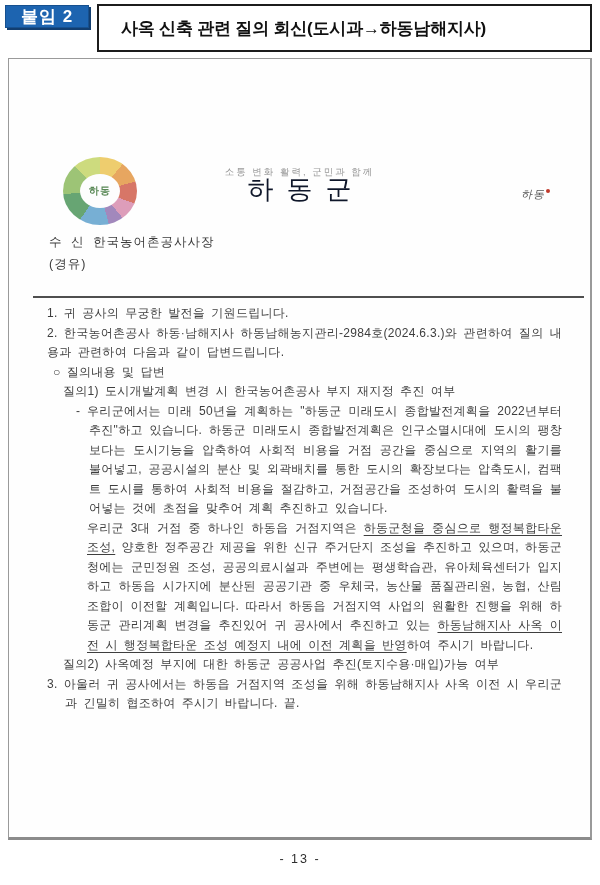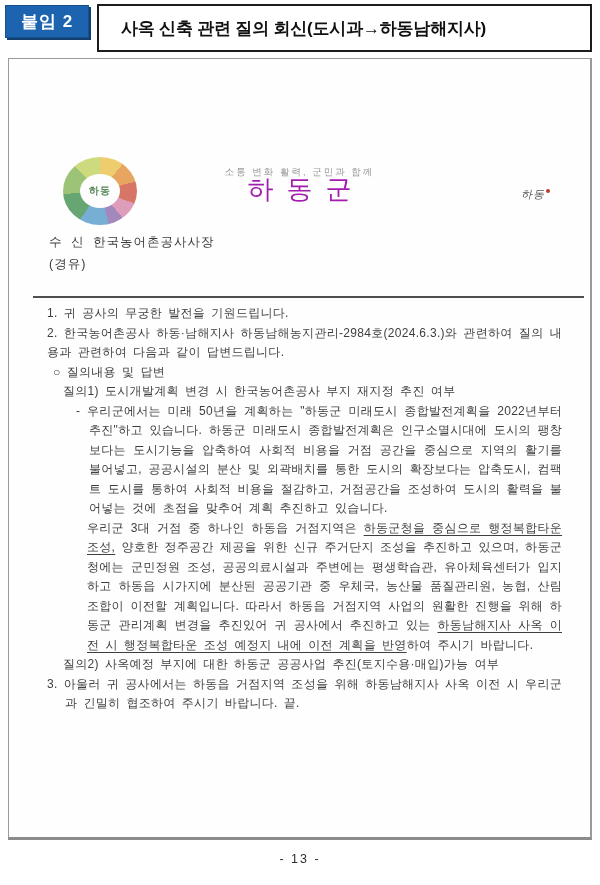--- a/index.html
+++ b/index.html
@@ -8,21 +8,21 @@
     position:relative;
     background:#ffffff;
     font-family:"Liberation Sans","DejaVu Sans",sans-serif;
     color:#3e3e3e;
     overflow:hidden;
   }
 
   
   .hdr-badge {
     position:absolute; left:5px; top:5px;
-    width:84px; height:33px;
+    width:84px; height:23px;
     background:#1d64b0;
     border:1px solid #16508f;
     box-shadow:2px 2px 0 #123e70;
     display:flex; align-items:center; justify-content:center;
     color:#ffffff; font-weight:bold; font-size:17px; letter-spacing:1px;
   }
   .hdr-title {
     position:absolute; left:97px; top:4px; right:8px; height:48px;
     background:#ffffff;
     border:2px solid #1c1c1c;
@@ -57,21 +57,21 @@
     position:absolute; inset:0; z-index:1;
     display:flex; align-items:center; justify-content:center;
     font-size:10px; font-weight:bold; color:#3f7d3a; letter-spacing:1px;
   }
   .slogan {
     position:absolute; top:107px; left:0; right:0;
     text-align:center; font-size:9.5px; color:#999999; letter-spacing:2px;
   }
   .org-name {
     position:absolute; top:113px; left:0; right:0;
-    text-align:center; font-size:26px; color:#a21caf;
+    text-align:center; font-size:26px; color:#0f172a;
     letter-spacing:13px; text-indent:13px; font-weight:500;
   }
   .brand-mark {
     position:absolute; top:128px; right:40px;
     font-size:11px; color:#555555; font-family:"Liberation Serif","DejaVu Serif",serif;
     font-style:italic; letter-spacing:1px;
   }
   .brand-dot {
     display:inline-block; width:4px; height:4px; border-radius:50%;
     background:#c0392b; vertical-align:super; margin-left:1px;

